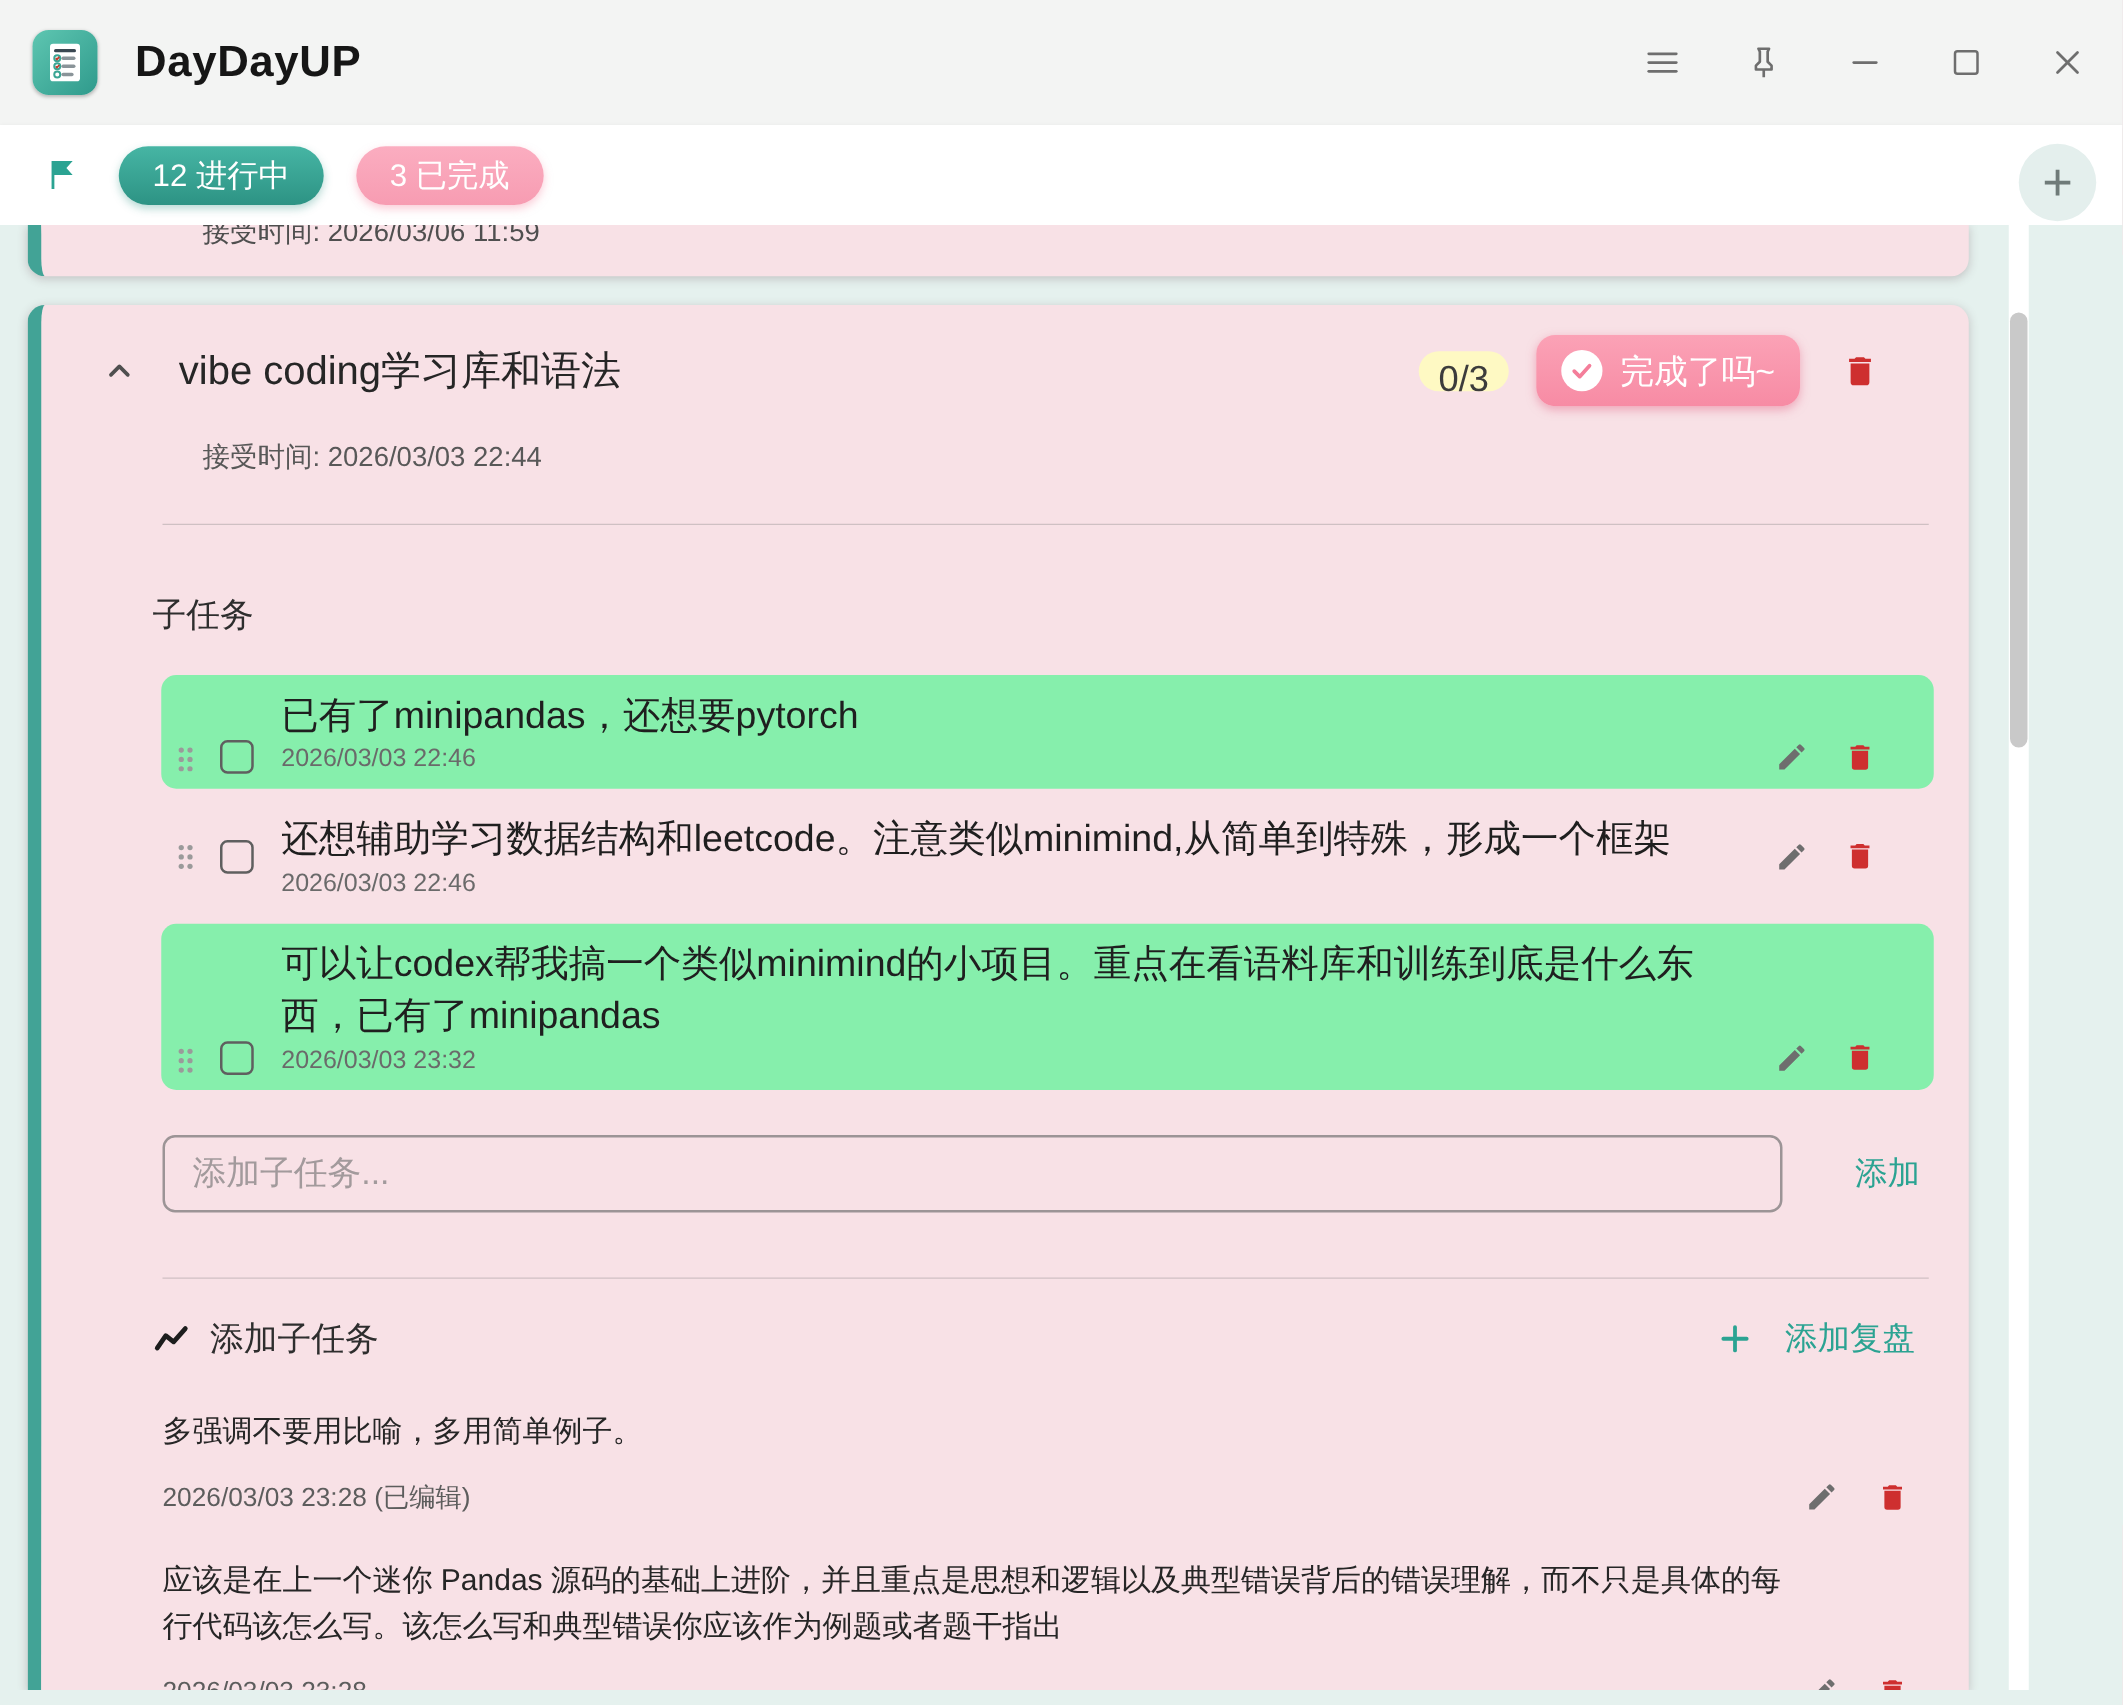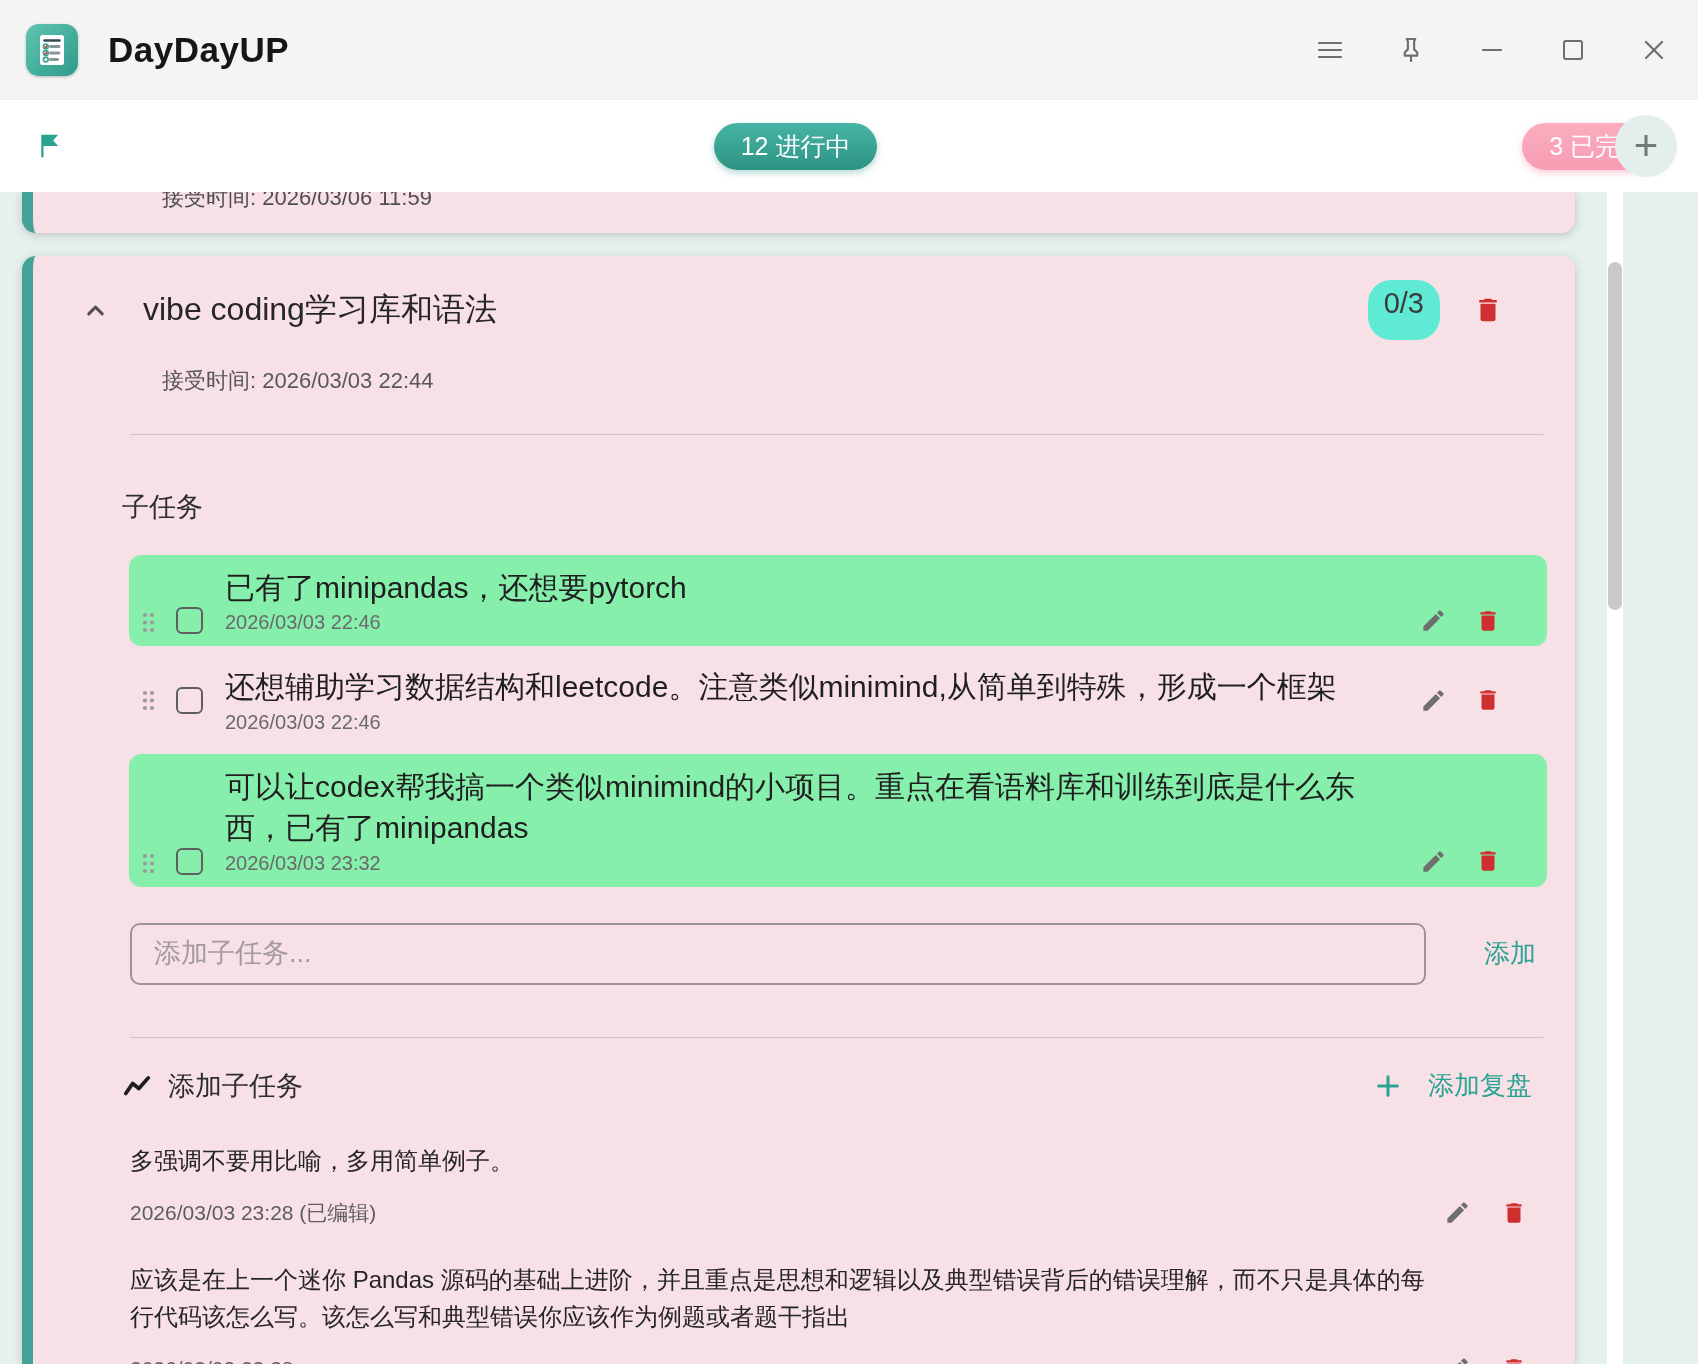--- a/index.html
+++ b/index.html
@@ -14,22 +14,22 @@
     padding:0 28px 0 26px; }
   .app-icon{ width:52px; height:52px; border-radius:13px; flex-shrink:0;
     background:linear-gradient(135deg,#5ec6b1,#2f9a8c);
     display:flex; align-items:center; justify-content:center;
     box-shadow:0 1px 3px rgba(0,0,0,.25); }
   .app-title{ font-size:35px; font-weight:600; color:#161616; margin-left:30px; letter-spacing:.5px; }
   .win-controls{ margin-left:auto; display:flex; gap:49px; align-items:center; }
   .wbtn{ width:32px; height:32px; padding:0; border:none; background:none; color:#6e6e6e; cursor:pointer; display:flex; align-items:center; justify-content:center; }
   .wbtn svg{ display:block; }
   
-  .toolbar{ height:92px; background:#ffffff; display:flex; align-items:center;
-    padding-left:35px; position:relative; box-shadow:0 1px 4px rgba(0,0,0,.08);justify-content:space-between; }
+  .toolbar{ height:80px; background:#ffffff; display:flex; align-items:center;
+    padding-left:35px; position:relative; box-shadow:0 1px 4px rgba(0,0,0,.08); }
   .flag{ color:#2ba392; margin-right:30px; display:flex; }
   .pill{ height:47px; border:none; border-radius:24px; color:#fff; font-size:25px;
     padding:0 27px; margin-right:26px; font-family:inherit; cursor:pointer; }
   .pill-teal{ background:linear-gradient(180deg,#46b5a4,#2d9384); box-shadow:0 3px 7px rgba(45,147,132,.35); }
   .pill-pink{ background:linear-gradient(180deg,#fbadc0,#f79cb2); box-shadow:0 3px 7px rgba(247,156,178,.5); }
   .fab{ position:absolute; right:21px; top:15px; width:62px; height:62px; border-radius:50%;
     background:#e4efed; border:none; color:#6f7b79; font-size:42px; line-height:58px;
     text-align:center; padding:0; cursor:pointer; font-family:inherit; }
   
   .content{ position:relative; height:1172px; background:#e5f1ee; overflow:hidden; }
@@ -40,22 +40,22 @@
   .card{ background:#f8e1e6; border-left:11px solid #42a396;
     box-shadow:0 2px 8px rgba(90,60,70,.25); }
   .prev-card{ height:41px; border-radius:0 0 14px 14px; overflow:hidden; }
   .prev-time{ font-size:22px; color:#4f4f4f; line-height:30px; margin:-9px 0 0 129px; white-space:nowrap; }
   .main-card{ margin-top:23px; border-radius:14px 14px 0 0; height:1108px; overflow:hidden; }
   
   .card-header{ display:flex; align-items:center; padding:24px 72px 0 49px; }
   .chev-btn{ border:none; background:none; padding:0; color:#4f4f4f; cursor:pointer; display:flex; }
   .card-title{ font-size:32px; color:#262626; margin-left:34px; }
   .spacer{ flex:1; }
-  .badge{ background:#5eead4; color:#3c3c3c; font-size:29px; border-radius:23px;
-    height:60px; line-height:46px; padding:0 16px; }
+  .badge{ background:#fef9c3; color:#3c3c3c; font-size:29px; border-radius:23px;
+    height:32px; line-height:46px; padding:0 16px; }
   .done-btn{ margin-left:22px; height:57px; border:none; border-radius:15px;
     background:linear-gradient(180deg,#fba2b6,#f78ba4); color:#fff; font-size:27px;
     display:flex; align-items:center; gap:14px; padding:0 20px; cursor:pointer;
     box-shadow:0 3px 8px rgba(230,120,150,.55); font-family:inherit; }
   .done-check{ width:33px; height:33px; border-radius:50%; background:#fff;
     display:flex; align-items:center; justify-content:center; color:#f47e9a; }
   .icon-btn{ border:none; background:none; padding:0; cursor:pointer; display:flex; }
   .header-trash{ margin-left:33px; }
   .trash{ color:#ce2f2f; }
   .pencil{ color:#6e6e6e; }
@@ -169,20 +169,28 @@
 
       <div class="card-header">
         <button class="chev-btn">
           <svg width="27" height="27" viewBox="0 0 24 24" fill="none" stroke="currentColor" stroke-width="2.6" stroke-linecap="round" stroke-linejoin="round">
             <polyline points="6,15 12,9 18,15"></polyline>
           </svg>
         </button>
         <div class="card-title">vibe coding学习库和语法</div>
         <div class="spacer"></div>
         <div class="badge">0/3</div>
+        <button class="done-btn">
+          <span class="done-check">
+            <svg width="21" height="21" viewBox="0 0 24 24" fill="none" stroke="currentColor" stroke-width="3.4" stroke-linecap="round" stroke-linejoin="round">
+              <polyline points="5,12.5 10,17.5 19,7.5"></polyline>
+            </svg>
+          </span>
+          <span>完成了吗~</span>
+        </button>
         <button class="icon-btn header-trash trash">
           <svg width="30" height="30" viewBox="0 0 24 24" fill="currentColor">
             <path d="M6 19a2 2 0 0 0 2 2h8a2 2 0 0 0 2-2V7H6v12zM19 4h-3.5l-1-1h-5l-1 1H5v2h14V4z"></path>
           </svg>
         </button>
       </div>
 
       <div class="accept-time">接受时间: 2026/03/03 22:44</div>
 
       <hr class="divider">

